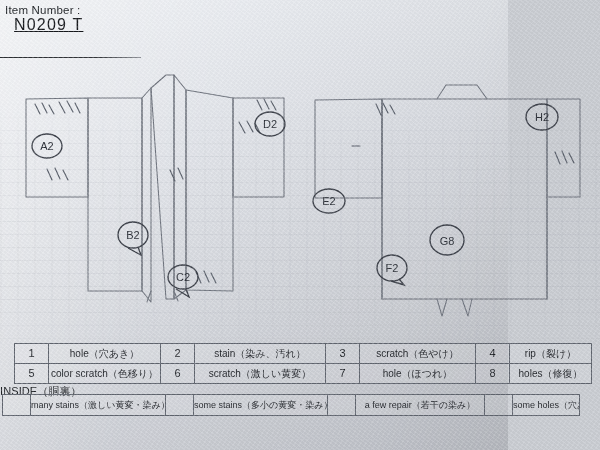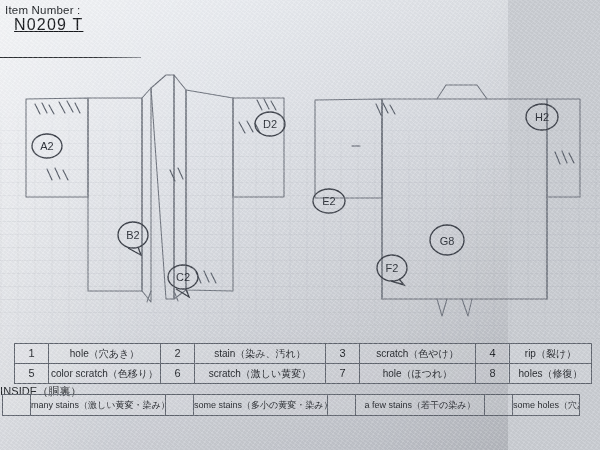--- a/index.html
+++ b/index.html
@@ -234,21 +234,21 @@
       <col style="width:28px">
         <col style="width:67px">
     </colgroup>
     <tbody>
       <tr>
         <td class="num"></td>
         <td>many stains（激しい黄変・染み）</td>
         <td class="num"></td>
         <td>some stains（多小の黄変・染み）</td>
         <td class="num"></td>
-        <td>a few stains（若干の染み）</td>
+        <td>a few repair（若干の染み）</td>
         <td class="num"></td>
         <td>some holes（穴あり）</td>
       </tr>
     </tbody>
   </table>
 
   <div id="grain"></div>
 </div>
 
 </body></html>

